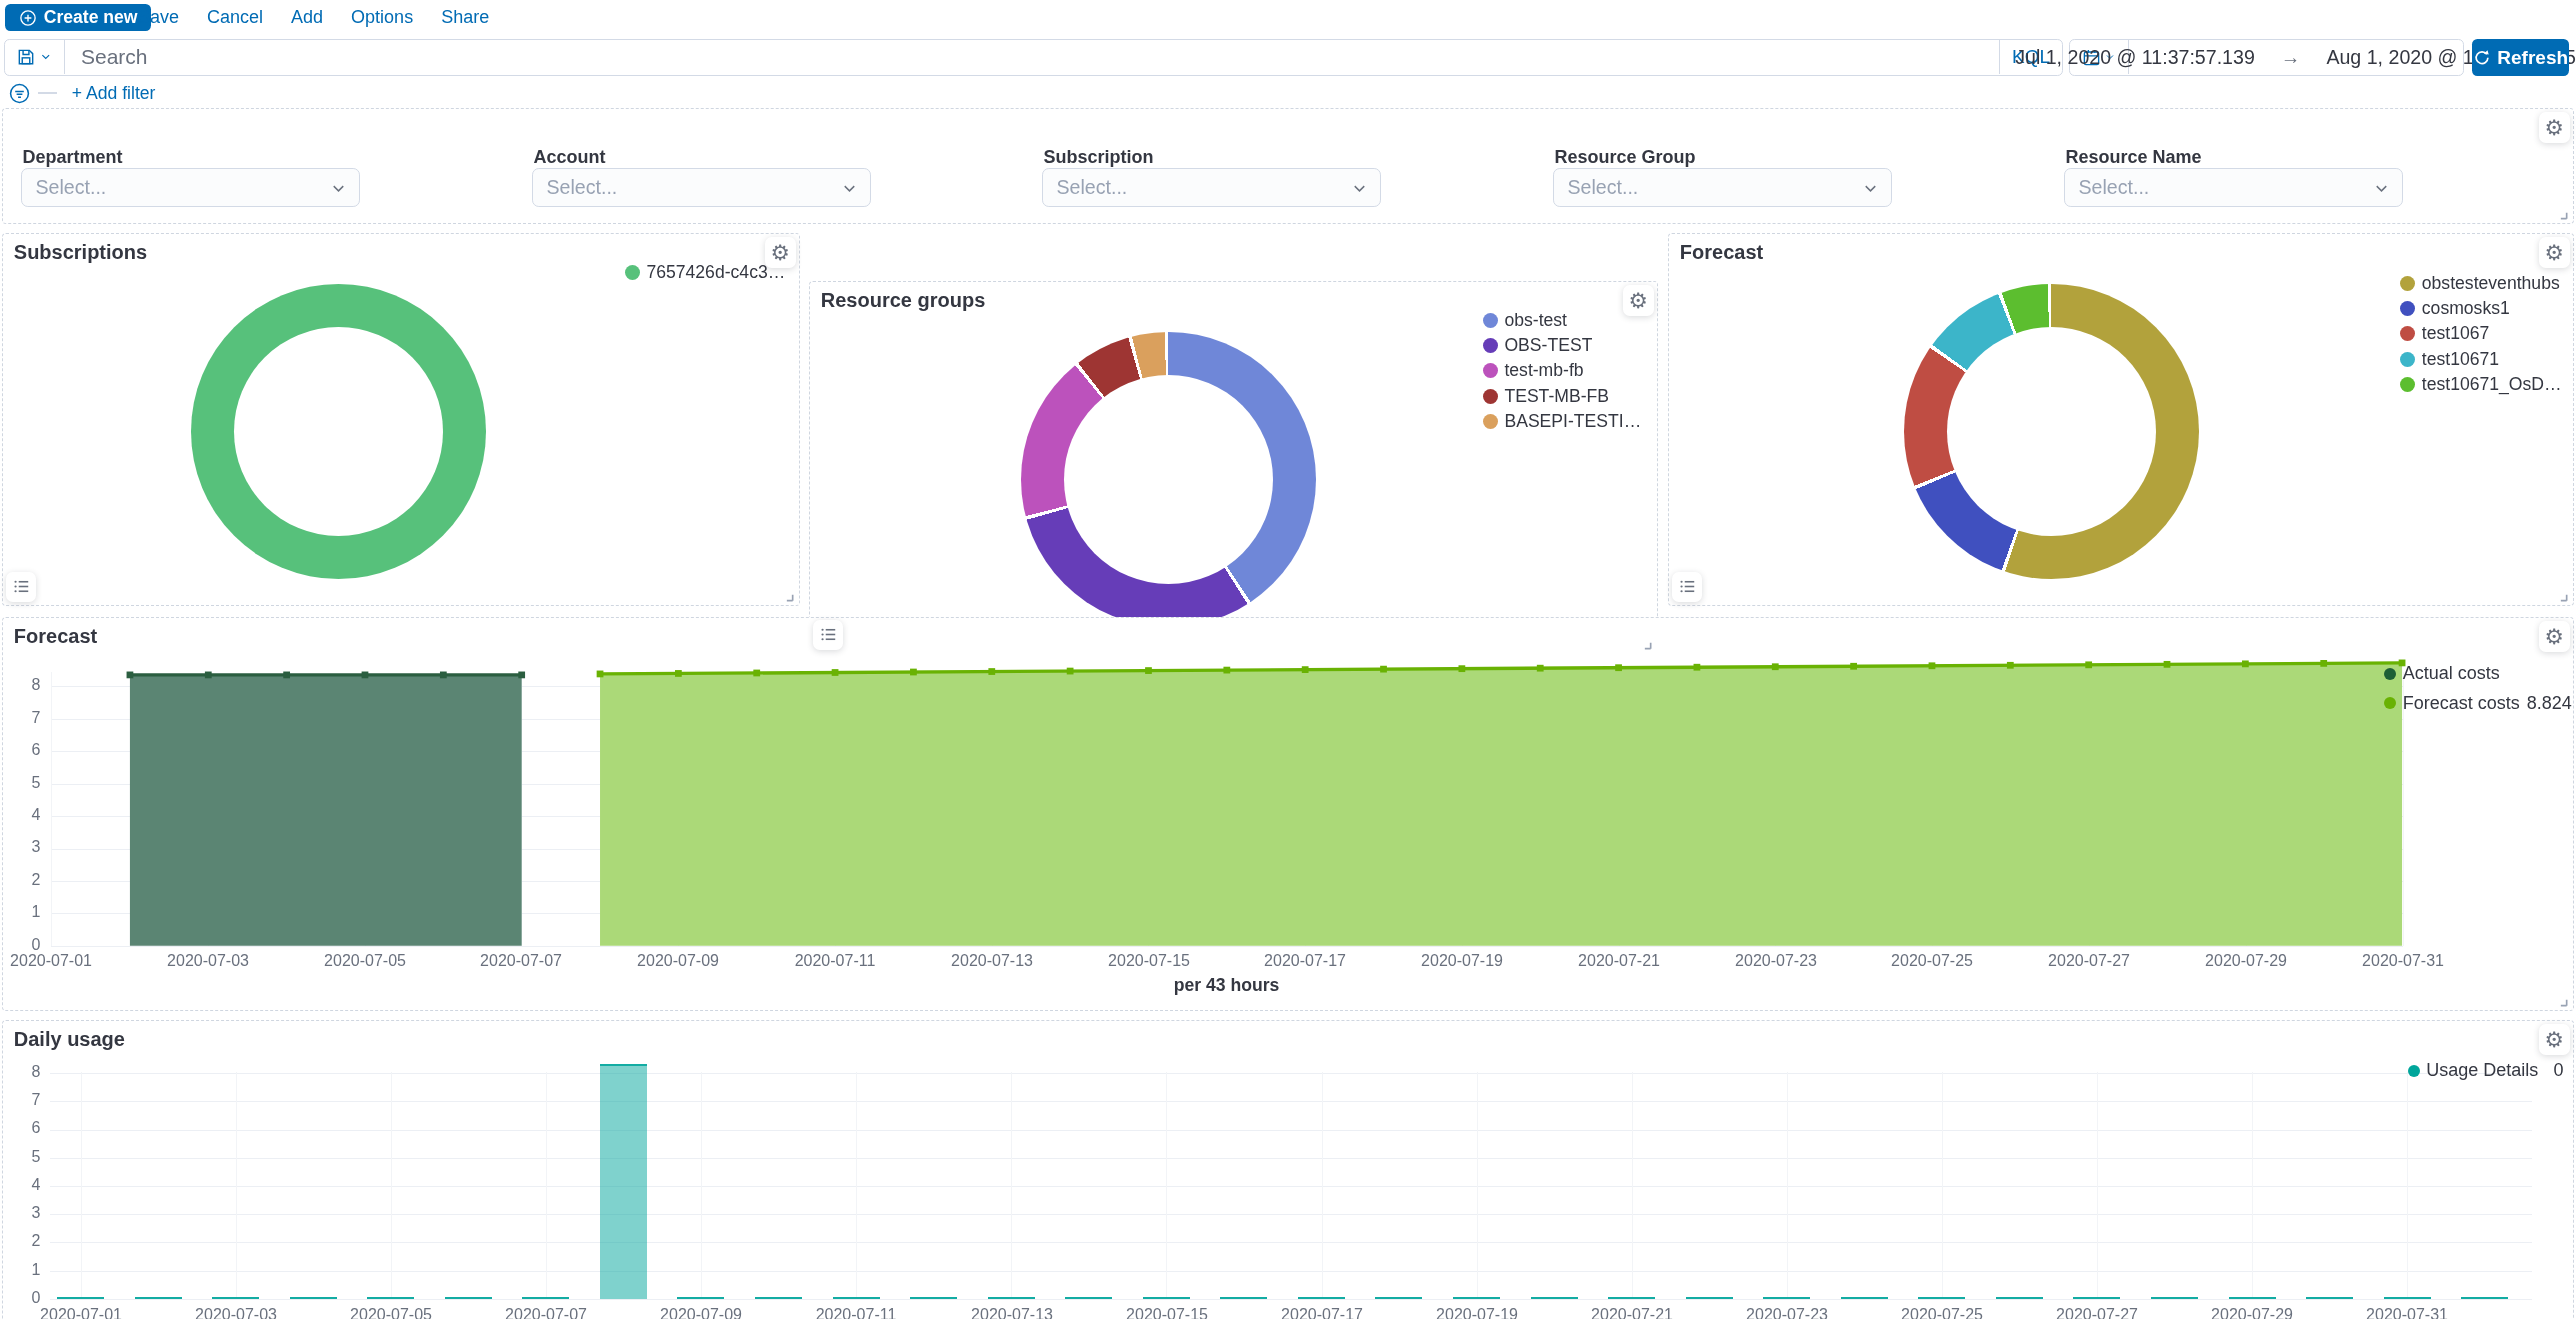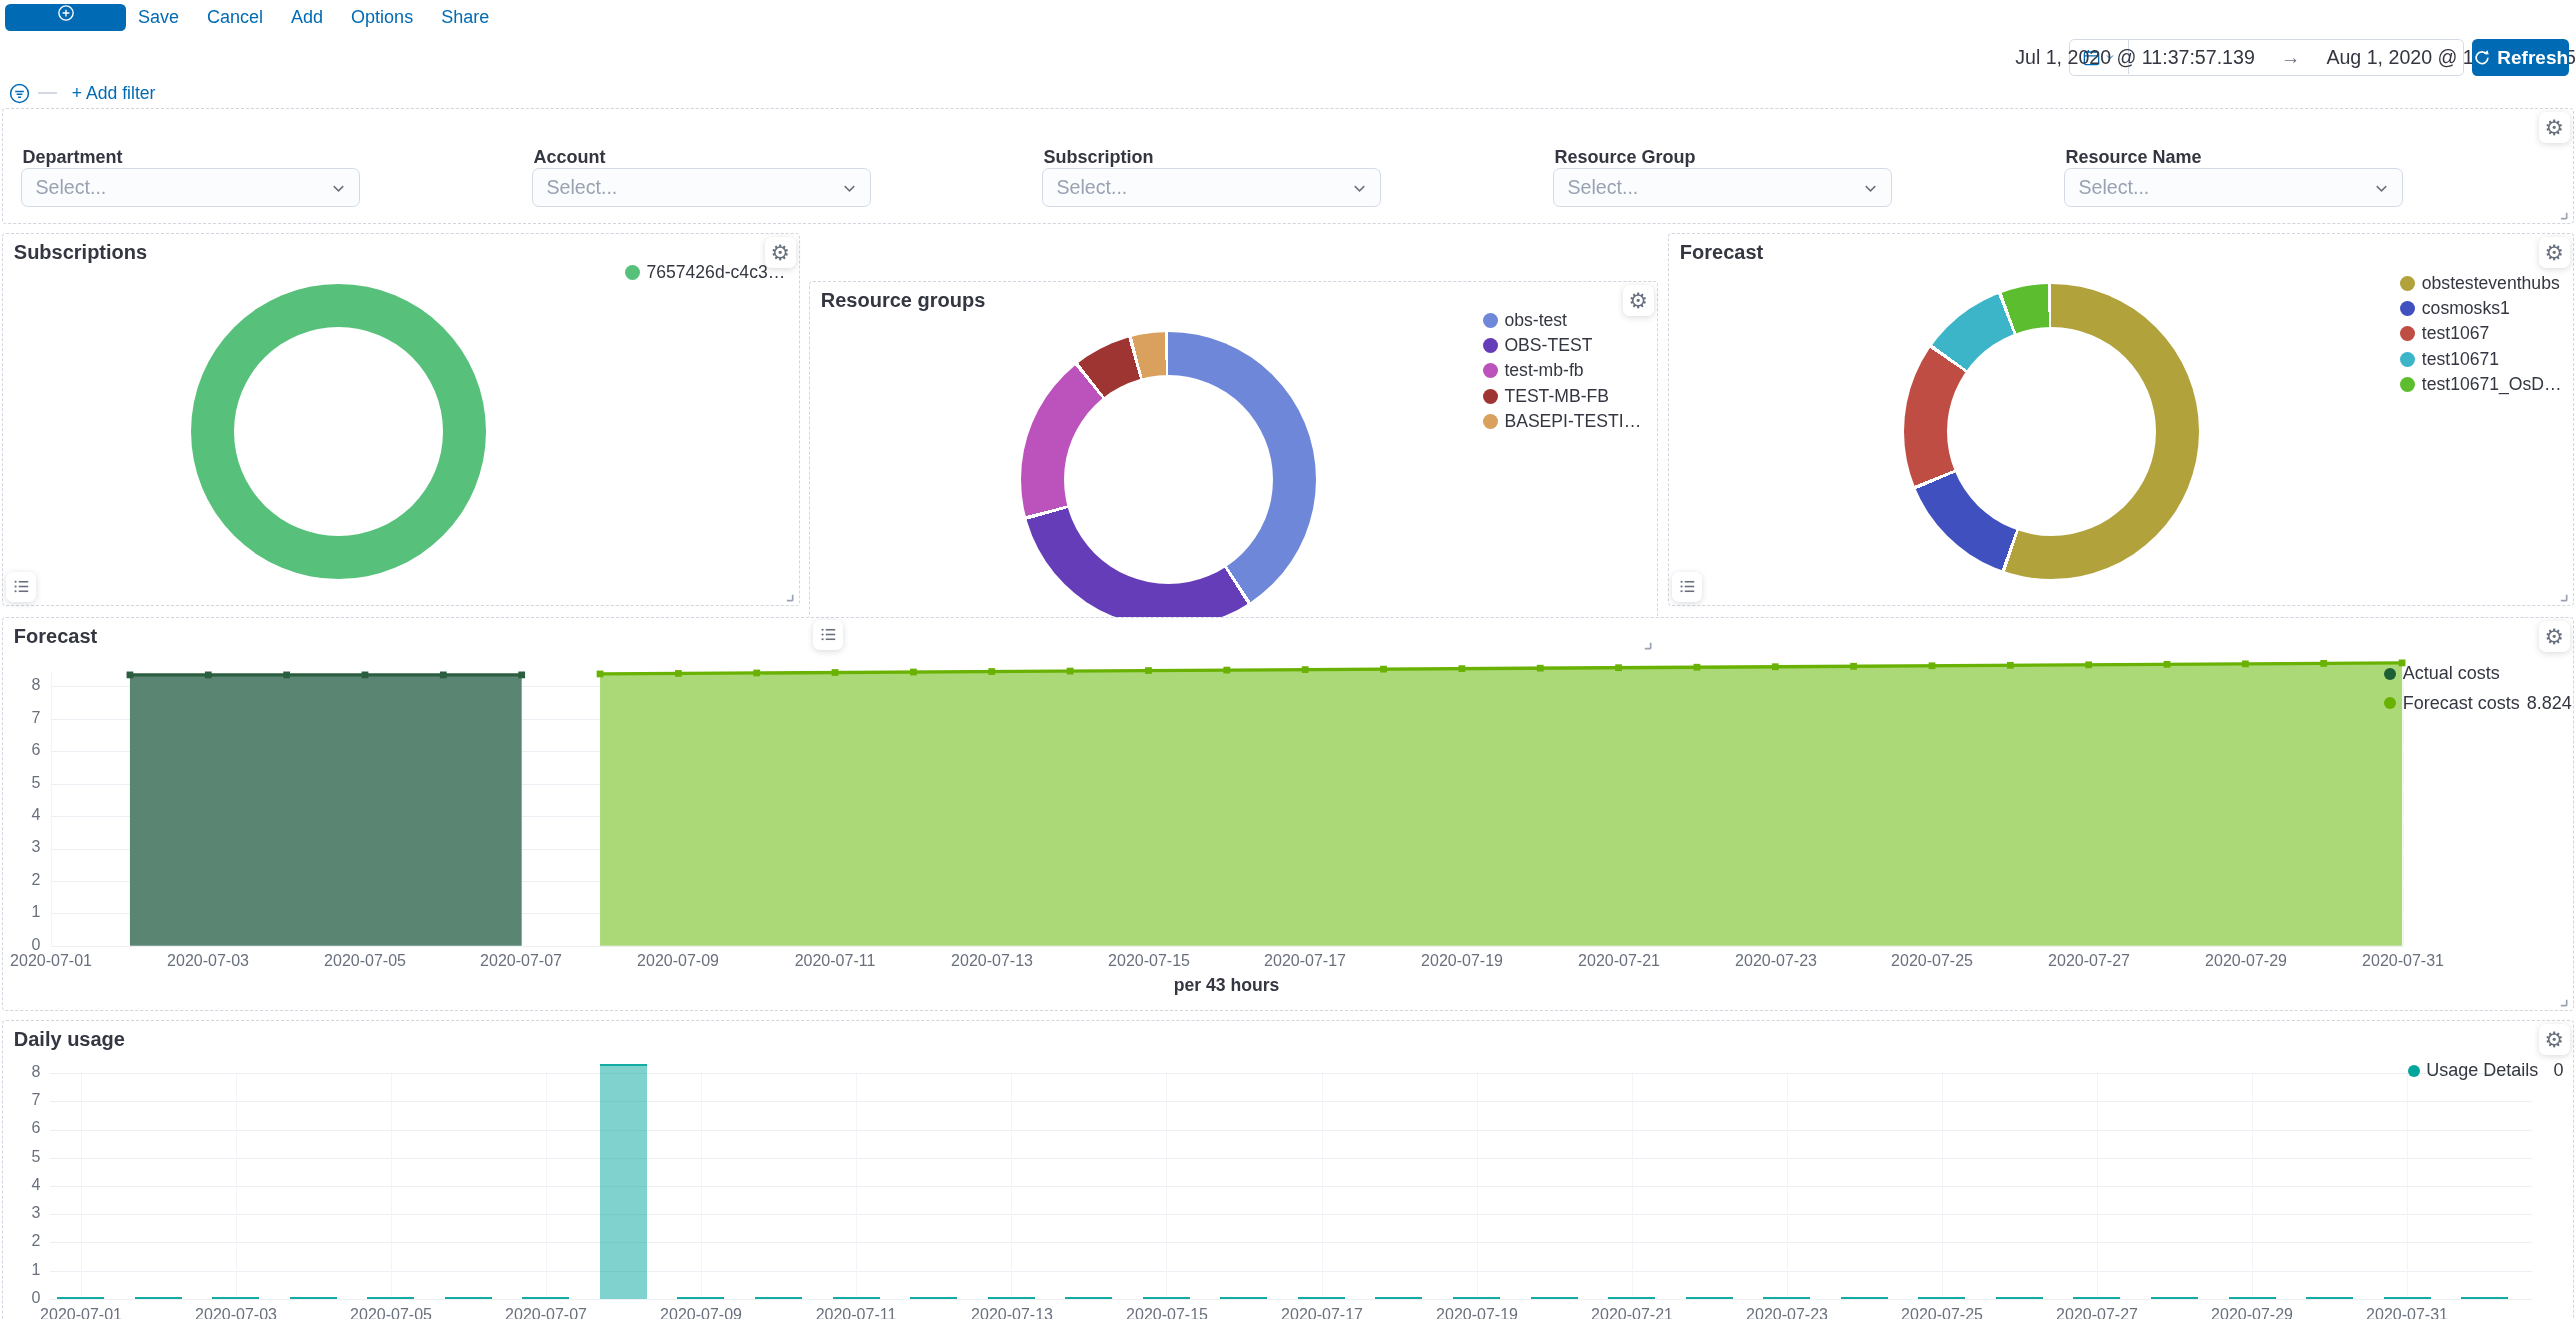--- a/index.html
+++ b/index.html
@@ -2,21 +2,21 @@
 <html style="font-size:10.8px"><head>
 <meta charset="utf-8">
 <style>
   html,body{margin:0;padding:0;}
   body{font-family:"Liberation Sans","DejaVu Sans",sans-serif;background:#fff;}
   .page{position:relative;width:2576px;height:1319px;background:#fff;overflow:hidden;}
 
   
   .topnav{position:absolute;left:0;top:0;width:2576px;height:35px;background:#fff;}
   .btn-create{position:absolute;left:5.4px;top:4px;height:27px;display:flex;align-items:center;gap:6.8px;
-    padding:0 13.5px;background:#006BB4;color:#fff;font-size:17.6px;font-weight:600;border:none;border-radius:5.4px;cursor:pointer;flex-direction:column;}
+    padding:0 13.5px;background:#006BB4;color:#fff;font-size:17.6px;font-weight:600;border:none;border-radius:5.4px;cursor:pointer;}
   .nav-links{position:absolute;left:138px;top:0;height:35px;display:flex;align-items:center;gap:28px;}
   .nav-link{color:#006BB4;font-size:18px;font-weight:500;cursor:pointer;}
 
   
   .querybar{position:absolute;left:0;top:39px;width:2576px;height:38px;}
   .searchbox{position:absolute;left:4px;top:0;width:2059px;height:37px;background:#fff;border:1.4px solid #D3DAE6;border-radius:5.4px;box-sizing:border-box;}
   .save-seg{position:absolute;left:0;top:0;width:59px;height:34px;border-right:1.4px solid #D3DAE6;display:flex;align-items:center;justify-content:center;gap:2.7px;cursor:pointer;}
   .search-ph{position:absolute;left:76px;top:0;height:34px;display:flex;align-items:center;font-size:21px;color:#69707D;}
   .kql-seg{position:absolute;right:0;top:0;width:62px;height:34px;border-left:1.4px solid #D3DAE6;display:flex;align-items:center;justify-content:center;
     font-size:19px;color:#006BB4;font-weight:500;cursor:pointer;}
@@ -96,20 +96,38 @@
     <div class="nav-links">
       <span class="nav-link">Save</span>
       <span class="nav-link">Cancel</span>
       <span class="nav-link">Add</span>
       <span class="nav-link">Options</span>
       <span class="nav-link">Share</span>
     </div>
   </div>
 
   <div class="querybar">
+    <div class="searchbox">
+      <div class="save-seg">
+        <span>
+          <svg width="20" height="20" viewBox="0 0 24 24" fill="none" stroke="#006BB4" stroke-width="1.7">
+              <path d="M4 4h12l4 4v12H4z"></path>
+              <path d="M8.5 4v5h7V4"></path>
+              <rect x="7.5" y="13" width="9" height="7"></rect>
+            </svg>
+        </span>
+        <span>
+          <svg width="13.5" height="13.5" viewBox="0 0 24 24" fill="none" stroke="#006BB4" stroke-width="2">
+              <path d="M6 9l6 6 6-6"></path>
+            </svg>
+        </span>
+      </div>
+      <div class="search-ph">Search</div>
+      <div class="kql-seg">KQL</div>
+    </div>
     <div class="datepicker">
       <div class="cal-seg">
         <span>
           <svg width="19" height="19" viewBox="0 0 24 24" fill="none" stroke="#006BB4" stroke-width="1.7">
               <rect x="3" y="5" width="18" height="16" rx="2"></rect>
               <path d="M3 10h18M8 2.5V6M16 2.5V6"></path>
             </svg>
         </span>
         <span>
           <svg width="12" height="12" viewBox="0 0 24 24" fill="none" stroke="#006BB4" stroke-width="2">

